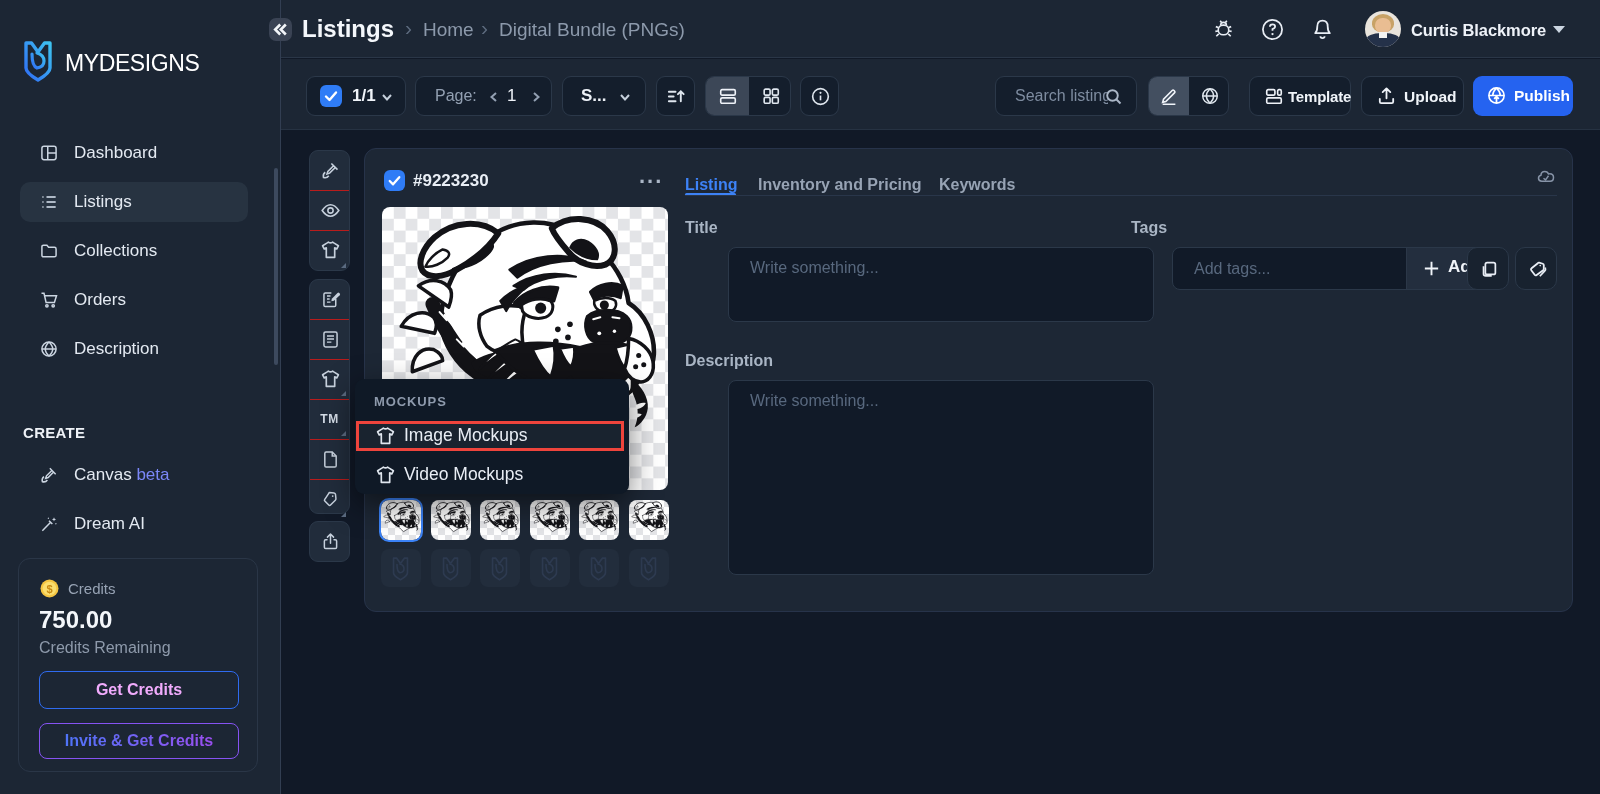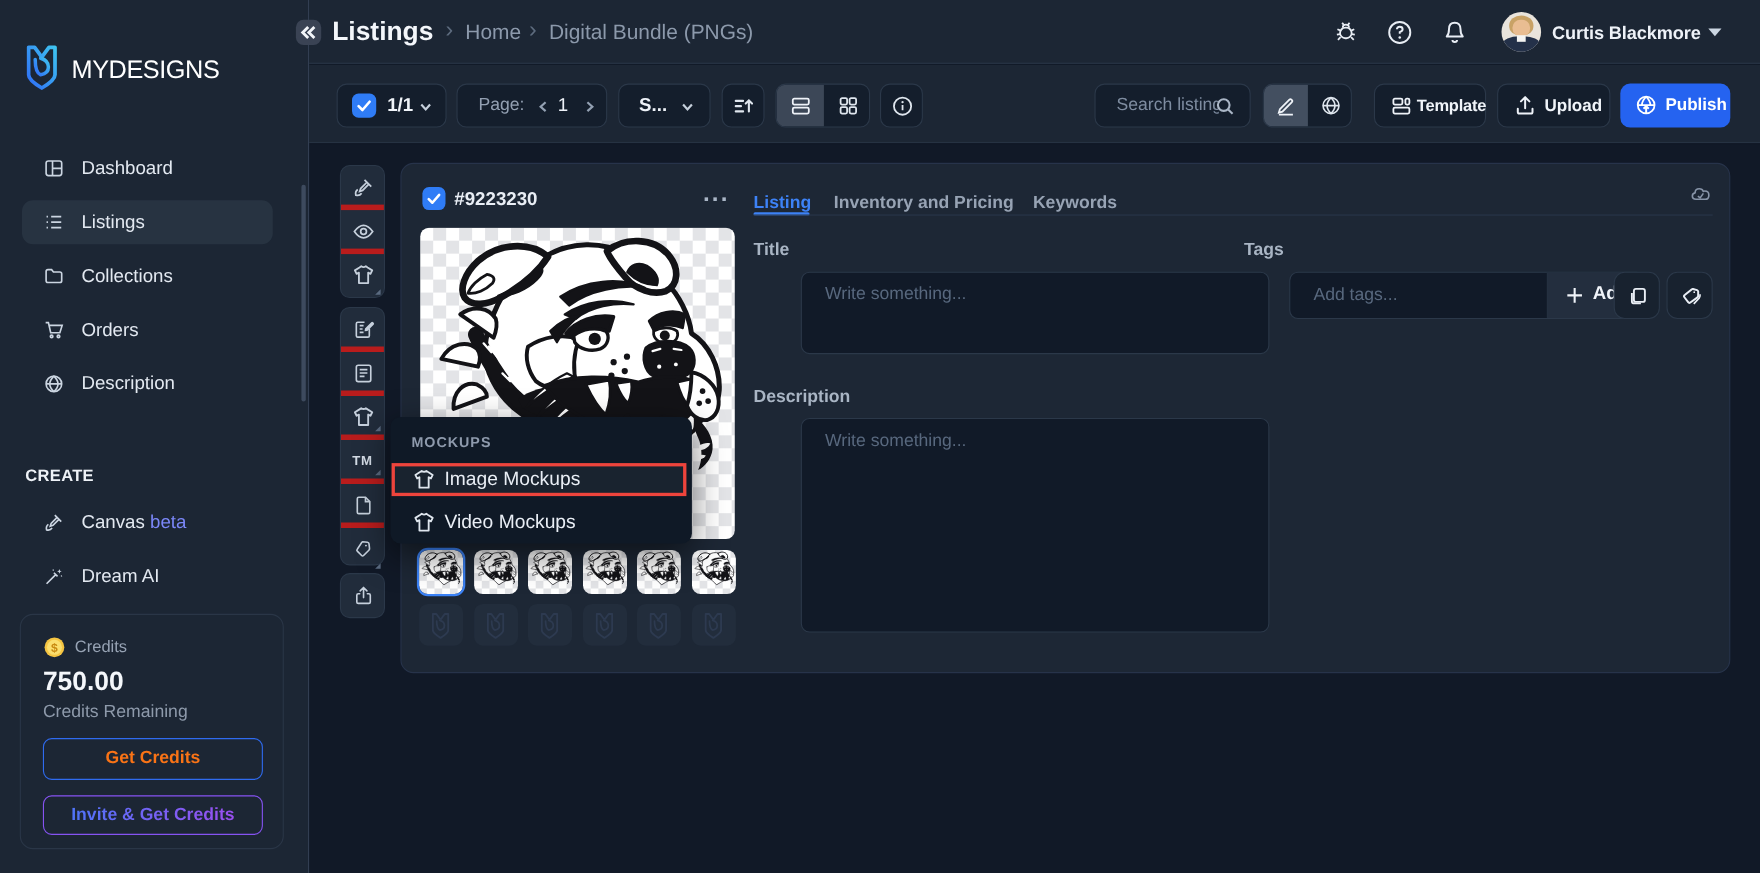--- a/index.html
+++ b/index.html
@@ -17,21 +17,21 @@
 .crumbsep { position:absolute; top:16px; font-size:21px; color:#5d6b7e; }
 .tab { position:absolute; top:27px; font-size:16px; font-weight:700; color:#97a3b4; }
 .field { position:absolute; background:#111a28; border:1px solid #2b3849; border-radius:8px;margin-left:43px; }
 .field > span { position:absolute; left:21px; top:11px; font-size:16px; color:#58687e; }
 .sqbtn { position:absolute; width:42px; height:43px; background:#18222f; border:1px solid #2b3849; border-radius:10px; }
 #imgbox { position:absolute; left:17px; top:58px; width:286px; height:283px; border-radius:8px; background-color:#fff; background-image:conic-gradient(#e3e4e7 90deg,#ffffff 90deg 180deg,#e3e4e7 180deg 270deg,#ffffff 270deg); background-size:23.6px 23.6px; }
 .thumb { position:absolute; top:351px; width:40px; height:40px; border-radius:8px; background-color:#fff; background-image:conic-gradient(#e3e4e7 90deg,#ffffff 90deg 180deg,#e3e4e7 180deg 270deg,#ffffff 270deg); background-size:14px 14px; }
 .thumb.sel1 { outline:2px solid #3b82f6; outline-offset:0px; }
 .ph { position:absolute; top:400px; width:40px; height:38px; border-radius:8px; background:#222d3c; }
 .rail { position:absolute; left:309px; width:41px; background:#212c3b; border:1px solid #2b3849; border-radius:9px; z-index:3; }
-.rcell { position:relative; height:40px; border-bottom:5px solid #b91c1c; text-align:center; }
+.rcell { position:relative; height:40px; border-bottom:1px solid #b91c1c; text-align:center; }
 .rail .rcell:last-child { border-bottom:none; }
 .rcell .ric { position:absolute; left:10px; top:9px; width:21px; height:21px; }
 .rcell.tri::after { content:""; position:absolute; right:3px; bottom:3px; width:0; height:0; border-left:5px solid transparent; border-bottom:5px solid #5a6a80; }
 .dropdown { position:absolute; left:355px; top:379px; width:274px; height:115px; background:#0f1926; border-radius:9px; box-shadow:0 10px 30px rgba(0,0,0,0.5); z-index:6; }
 .tbtn { position:absolute; top:17px; height:40px; background:#141e2c; border:1px solid #2b3849; border-radius:9px; color:#dfe6ee; }
 </style>
 </head>
 <body>
 <div class="topstrip">
   <div style="position:absolute;left:21px;top:15px;font-size:24px;font-weight:700;color:#f4f7fb;">Listings</div>
@@ -233,21 +233,21 @@
 
   <div style="position:absolute;left:18px;top:558px;width:240px;height:214px;border:1px solid #2a3647;border-radius:12px;">
     <svg style="position:absolute;left:21px;top:20px;" width="19" height="19" viewBox="0 0 19 19">
         <circle cx="9.5" cy="9.5" r="9" fill="#f5c542"></circle>
         <circle cx="9.5" cy="9.5" r="6.8" fill="#fbde6e"></circle>
         <text x="9.5" y="13.6" text-anchor="middle" font-size="11" font-weight="bold" fill="#c98a12">$</text>
       </svg>
     <div style="position:absolute;left:49px;top:21px;font-size:15px;color:#97a3b4;">Credits</div>
     <div style="position:absolute;left:20px;top:47px;font-size:24px;font-weight:700;color:#f4f7fb;">750.00</div>
     <div style="position:absolute;left:20px;top:80px;font-size:16px;color:#8e9aab;">Credits Remaining</div>
-    <div style="position:absolute;left:20px;top:112px;width:200px;height:38px;border:1.5px solid #2f6bf0;border-radius:8px;text-align:center;line-height:36px;font-size:16px;font-weight:700;color:#f97316;">Get Credits</div>
+    <div style="position:absolute;left:20px;top:112px;width:200px;height:38px;border:1.5px solid #2f6bf0;border-radius:8px;text-align:center;line-height:36px;font-size:16px;font-weight:700;color:#f0abfc;">Get Credits</div>
     <div style="position:absolute;left:20px;top:164px;width:200px;height:36px;border:1.5px solid #8653f2;border-radius:8px;text-align:center;line-height:34px;font-size:16px;font-weight:700;"><span style="background:linear-gradient(90deg,#4f74f8,#9a4ff0);-webkit-background-clip:text;background-clip:text;color:transparent;">Invite &amp; Get Credits</span></div>
   </div>
   <div style="position:absolute;left:274px;top:168px;width:4px;height:197px;background:#3d4a5e;border-radius:2px;"></div>
 </div>
 <div class="card">
   <div style="position:absolute;left:19px;top:21px;width:21px;height:21px;background:#2f7cf6;border-radius:6px;"><svg width="21" height="21" viewBox="0 0 22 22" fill="none" stroke="#fff" stroke-width="2.4" stroke-linecap="round" stroke-linejoin="round">
         <path d="M6 11.5 L9.5 15 L16 7.5"></path>
       </svg></div>
   <div style="position:absolute;left:48px;top:22px;font-size:17px;font-weight:600;color:#e9eef5;">#9223230</div>
   <div style="position:absolute;left:274px;top:14px;font-size:22px;font-weight:700;color:#aab6c6;letter-spacing:2px;">...</div>

